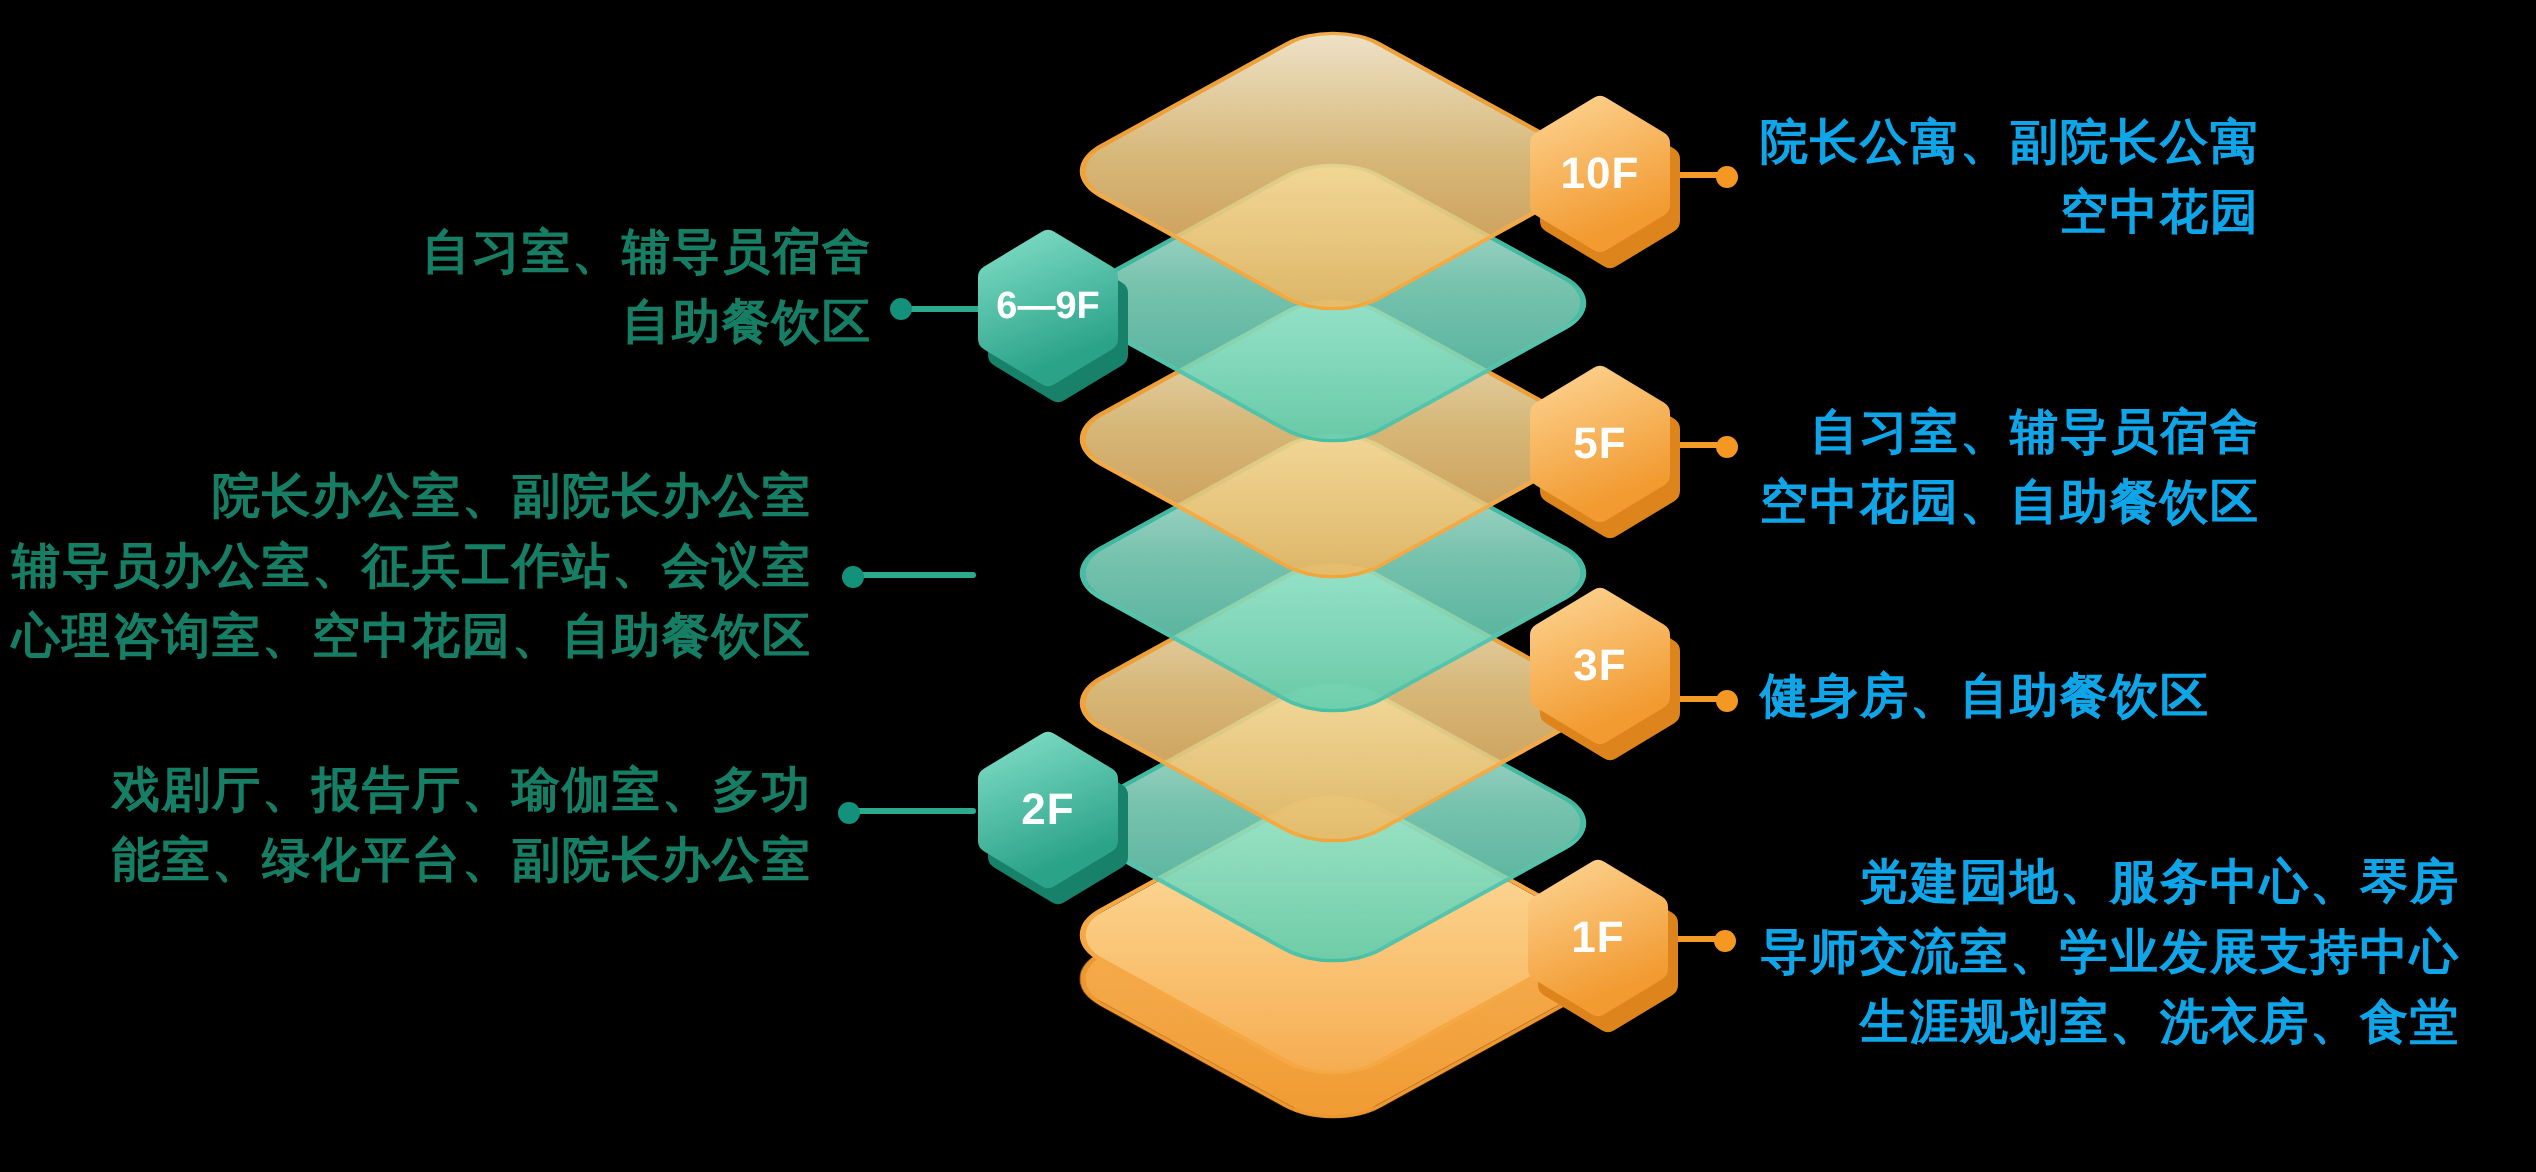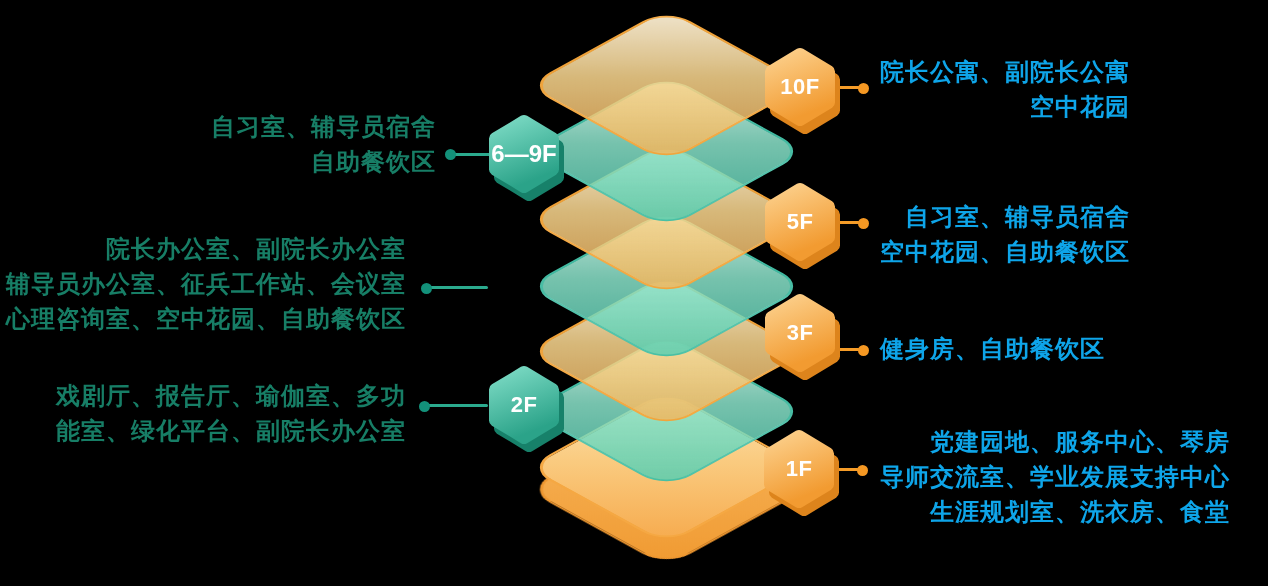--- a/index.html
+++ b/index.html
@@ -30,21 +30,21 @@
     filter: drop-shadow(0 8px 10px rgba(0,0,0,0.45));
   }
   
   .hexwrap { position:absolute; width:80px; height:92px; z-index:82; }
   .hexwrap svg { position:absolute; left:0; top:0; overflow:visible; }
   .hexlabel {
     position:absolute; left:0; top:0; width:80px; height:82px;
     display:flex; align-items:center; justify-content:center;
     color:#ffffff; font-weight:bold; font-size:22px; letter-spacing:0.5px;
   }
-  .hexlabel.small { font-size:24px; letter-spacing:0; }
+  .hexlabel.small { font-size:19px; letter-spacing:0; }
   
   .conn-line { position:absolute; height:3px; border-radius:2px; z-index:80; }
   .conn-line.orange { background:#F59C28; }
   .conn-line.teal   { background:#2BAA8E; }
   .conn-dot  { position:absolute; width:11px; height:11px; border-radius:50%; z-index:81; }
   .conn-dot.orange { background:#F59823; }
   .conn-dot.teal   { background:#13917A; }
   
   .desc {
     position:absolute; font-weight:bold; font-size:24px; line-height:35px;

